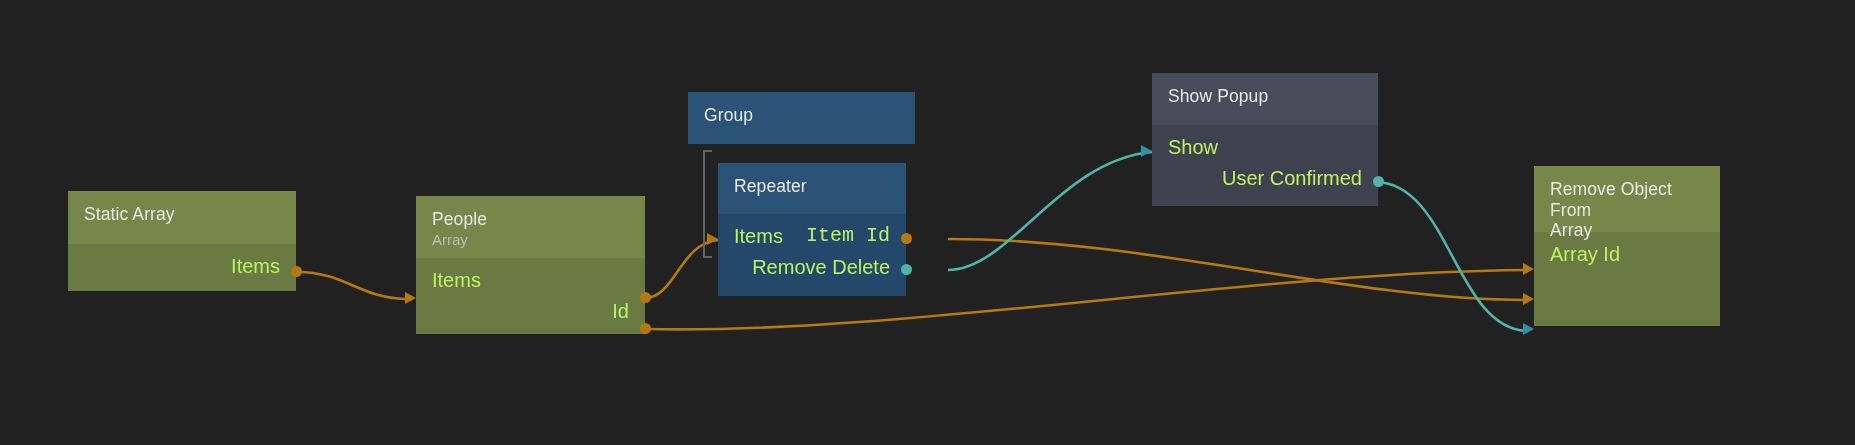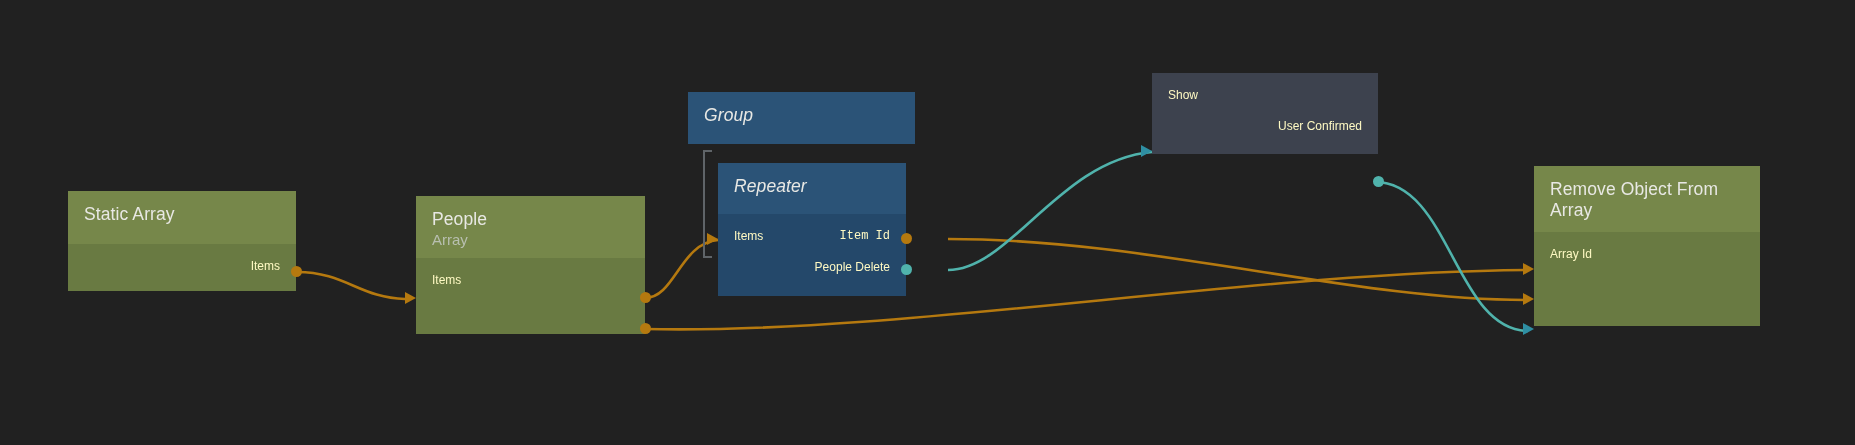--- a/index.html
+++ b/index.html
@@ -65,30 +65,30 @@
   }
   .port-row.in {
     justify-content: flex-start;
     padding-left: 16px;
   }
   .port-row.out {
     justify-content: flex-end;
     padding-right: 16px;
   }
   .port-label {
-    color: #fef9c3;
-    font-size: 12px;
+    color: #bef264;
+    font-size: 20px;
     line-height: 1;
     white-space: nowrap;
   }
   
   .node.green .node-header { background: #76874a; }
   .node.green .node-body   { background: #697a42; }
   
-  .node.blue .node-header  { background: #2b5377; font-style: italic; }
+  .node.blue .node-header  { background: #2b5377; }
   .node.blue .node-body    { background: #254a६b; }
   .node.blue .node-body    { background: #24486a; }
   
   .node.slate .node-header { background: #474d5a; }
   .node.slate .node-body   { background: #3d424e; }
 
   .group-node .node-header { background: #2b5377; }
 
   .dot {
     position: absolute;
@@ -154,20 +154,23 @@
 
   <div class="node green" style="left:416px; top:196px; width:229px;">
     <div class="node-header" style="height:62px;">
       <div class="node-title">People</div>
       <div class="node-subtitle">Array</div>
     </div>
     <div class="node-body" style="height:76px;">
       <div class="port-row in">
         <span class="port-label">Items</span>
       </div>
+      <div class="port-row out" style="margin-top:6px;">
+        <span class="port-label">Id</span>
+      </div>
     </div>
     <span class="arrow data" style="left:-11px; top:96px;"></span>
     <span class="dot data" style="right:-5.5px; top:96px;"></span>
     <span class="dot data" style="right:-5.5px; top:127px;"></span>
   </div>
 
   <div class="node blue group-node" style="left:688px; top:92px; width:227px;">
     <div class="node-header" style="height:52px;">
       <div class="node-title">Group</div>
     </div>
@@ -180,42 +183,45 @@
       <div class="node-title">Repeater</div>
     </div>
     <div class="node-body" style="height:82px;">
       <div class="port-row in">
         <span class="port-label">Items</span>
       </div>
       <div class="port-row out" style="margin-top:-25px;font-family:Liberation Mono, monospace;">
         <span class="port-label">Item Id</span>
       </div>
       <div class="port-row out" style="margin-top:6px;">
-        <span class="port-label">People Delete</span>
+        <span class="port-label">Remove Delete</span>
       </div>
     </div>
     <span class="arrow data" style="left:-11px; top:70px;"></span>
     <span class="dot data" style="right:-5.5px; top:70px;"></span>
     <span class="dot event" style="right:-5.5px; top:101px;"></span>
   </div>
 
   <div class="node slate" style="left:1152px; top:73px; width:226px;">
+    <div class="node-header" style="height:52px;">
+      <div class="node-title">Show Popup</div>
+    </div>
     <div class="node-body" style="height:81px;">
       <div class="port-row in">
         <span class="port-label">Show</span>
       </div>
       <div class="port-row out" style="margin-top:6px;">
         <span class="port-label">User Confirmed</span>
       </div>
     </div>
     <span class="arrow event" style="left:-11px; top:72px;"></span>
     <span class="dot event" style="right:-5.5px; top:103px;"></span>
   </div>
 
-  <div class="node green" style="left:1534px; top:166px; width:226px;">
+  <div class="node green" style="left:1534px; top:166px; width:186px;">
     <div class="node-header" style="height:66px;">
       <div class="node-title">Remove Object From
 Array</div>
     </div>
     <div class="node-body" style="height:94px;">
       <div class="port-row in">
         <span class="port-label">Array Id</span>
       </div>
     </div>
     <span class="arrow data" style="left:-11px; top:97px;"></span>

